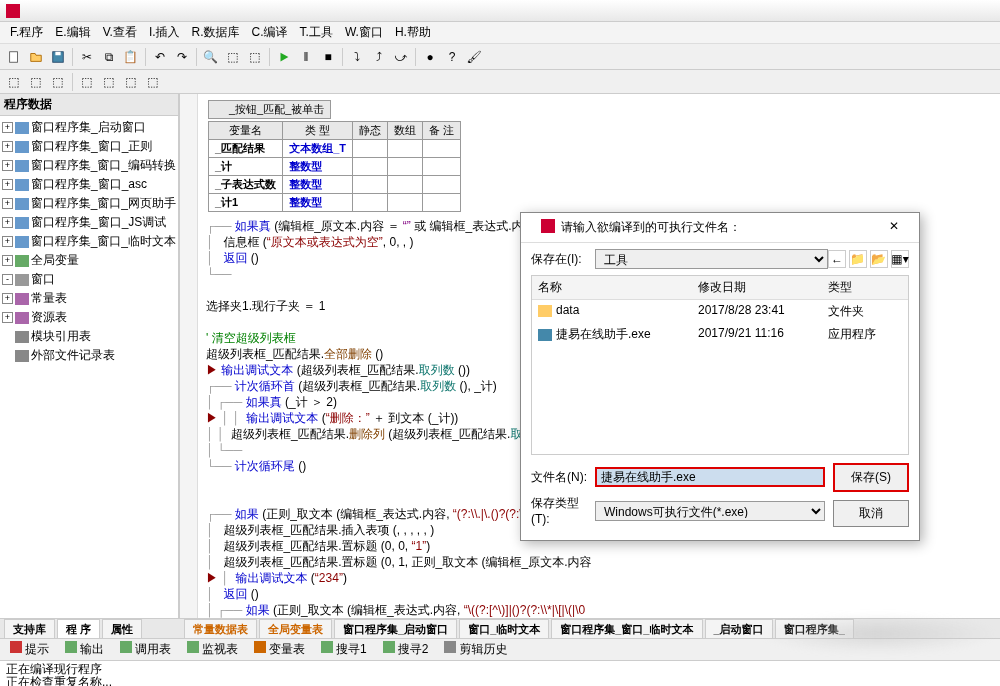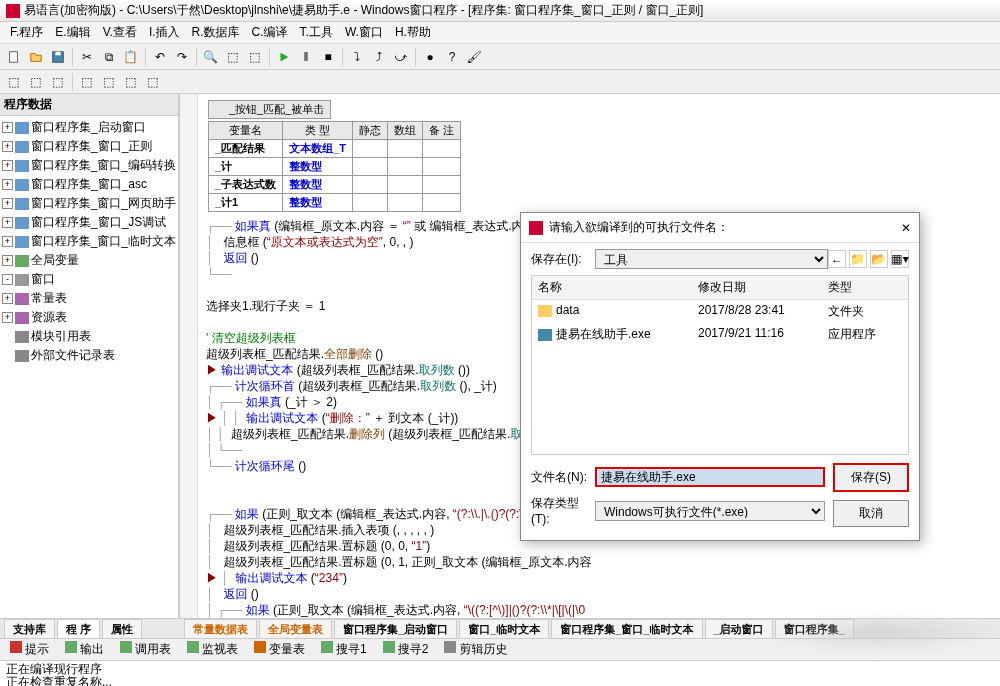--- a/index.html
+++ b/index.html
@@ -37,21 +37,21 @@
 .tabs-bottom { background: #e8e8e8; height: 20px; border-top: 1px solid #ccc; display: flex; align-items: center; padding: 0 4px; overflow: hidden; font-weight: bold; }
 .tab { padding: 2px 8px; border: 1px solid #ccc; border-bottom: none; background: #f4f4f4; margin-right: 2px; font-size: 11px; cursor: pointer; white-space: nowrap; }
 .tab.active { background: #fff; }
 .bottom-tabs { background: #f0f0f0; height: 22px; border-top: 1px solid #ccc; display: flex; align-items: center; padding: 0 4px; gap: 4px; }
 .btab { padding: 2px 6px; display: flex; align-items: flex-start; gap: 3px; cursor: pointer; }
 .btab .bi { width: 12px; height: 12px; background: #6a6; }
 .status { background: #fff; height: 40px; border-top: 1px solid #ccc; padding: 2px 6px; font-size: 11px; line-height: 13px; }
 
 
 .dialog { position: absolute; left: 520px; top: 212px; width: 400px; background: #fff; border: 1px solid #888; box-shadow: 3px 3px 12px rgba(0,0,0,.3); }
-.dlg-title { background: #fff; padding: 6px 8px; display: flex; align-items: center; border-bottom: 1px solid #ddd; }
+.dlg-title { background: #fff; padding: 6px 20px; display: flex; align-items: flex-start; border-bottom: 1px solid #ddd; }
 .dlg-title .icon-app { width: 14px; height: 14px; background: #c03; margin-right: 6px; }
 .dlg-title .close { margin-left: auto; cursor: pointer; }
 .dlg-row { display: flex; align-items: center; padding: 6px 10px; gap: 0; }
 .dlg-row label { width: 64px; }
 .dlg-row select, .dlg-row input[type=text] { flex: 1; border: 1px solid #999; padding: 2px 4px; height: 20px; }
 .dlg-icons { display: flex; gap: 3px; }
 .dlg-icons .di { width: 18px; height: 18px; border: 1px solid #ccc; cursor: pointer; display:flex;align-items:center;justify-content:center; }
 .file-list { height: 180px; border: 1px solid #ccc; margin: 0 10px; overflow: auto; }
 .fl-head { display: flex; background: #f4f4f4; border-bottom: 1px solid #ddd; }
 .fl-head div, .fl-row div { padding: 3px 6px; }
@@ -66,21 +66,20 @@
 .btn { border: 1px solid #888; background: #f0f0f0; padding: 4px 0; text-align: center; cursor: pointer; }
 .hl-red { border: 2px solid #d00 !important; }
 .hl-input { background: #cde; }
 .smudge { position: absolute; left: 760px; top: 614px; width: 236px; height: 40px; background: radial-gradient(ellipse at center, rgba(200,200,200,.6), transparent 70%); filter: blur(3px); }
 </style>
 </head>
 <body>
 
 <div class="title-bar">
   <span class="icon-app"></span>
-  <span>易语言(加密狗版) - C:\Users\于然\Desktop\jlnshi\e\捷易助手.e - Windows窗口程序 - [程序集: 窗口程序集_窗口_正则 / 窗口_正则]</span>
 </div>
 
 <div class="menu-bar">
   <span>F.程序</span>
   <span>E.编辑</span>
   <span>V.查看</span>
   <span>I.插入</span>
   <span>R.数据库</span>
   <span>C.编译</span>
   <span>T.工具</span>

